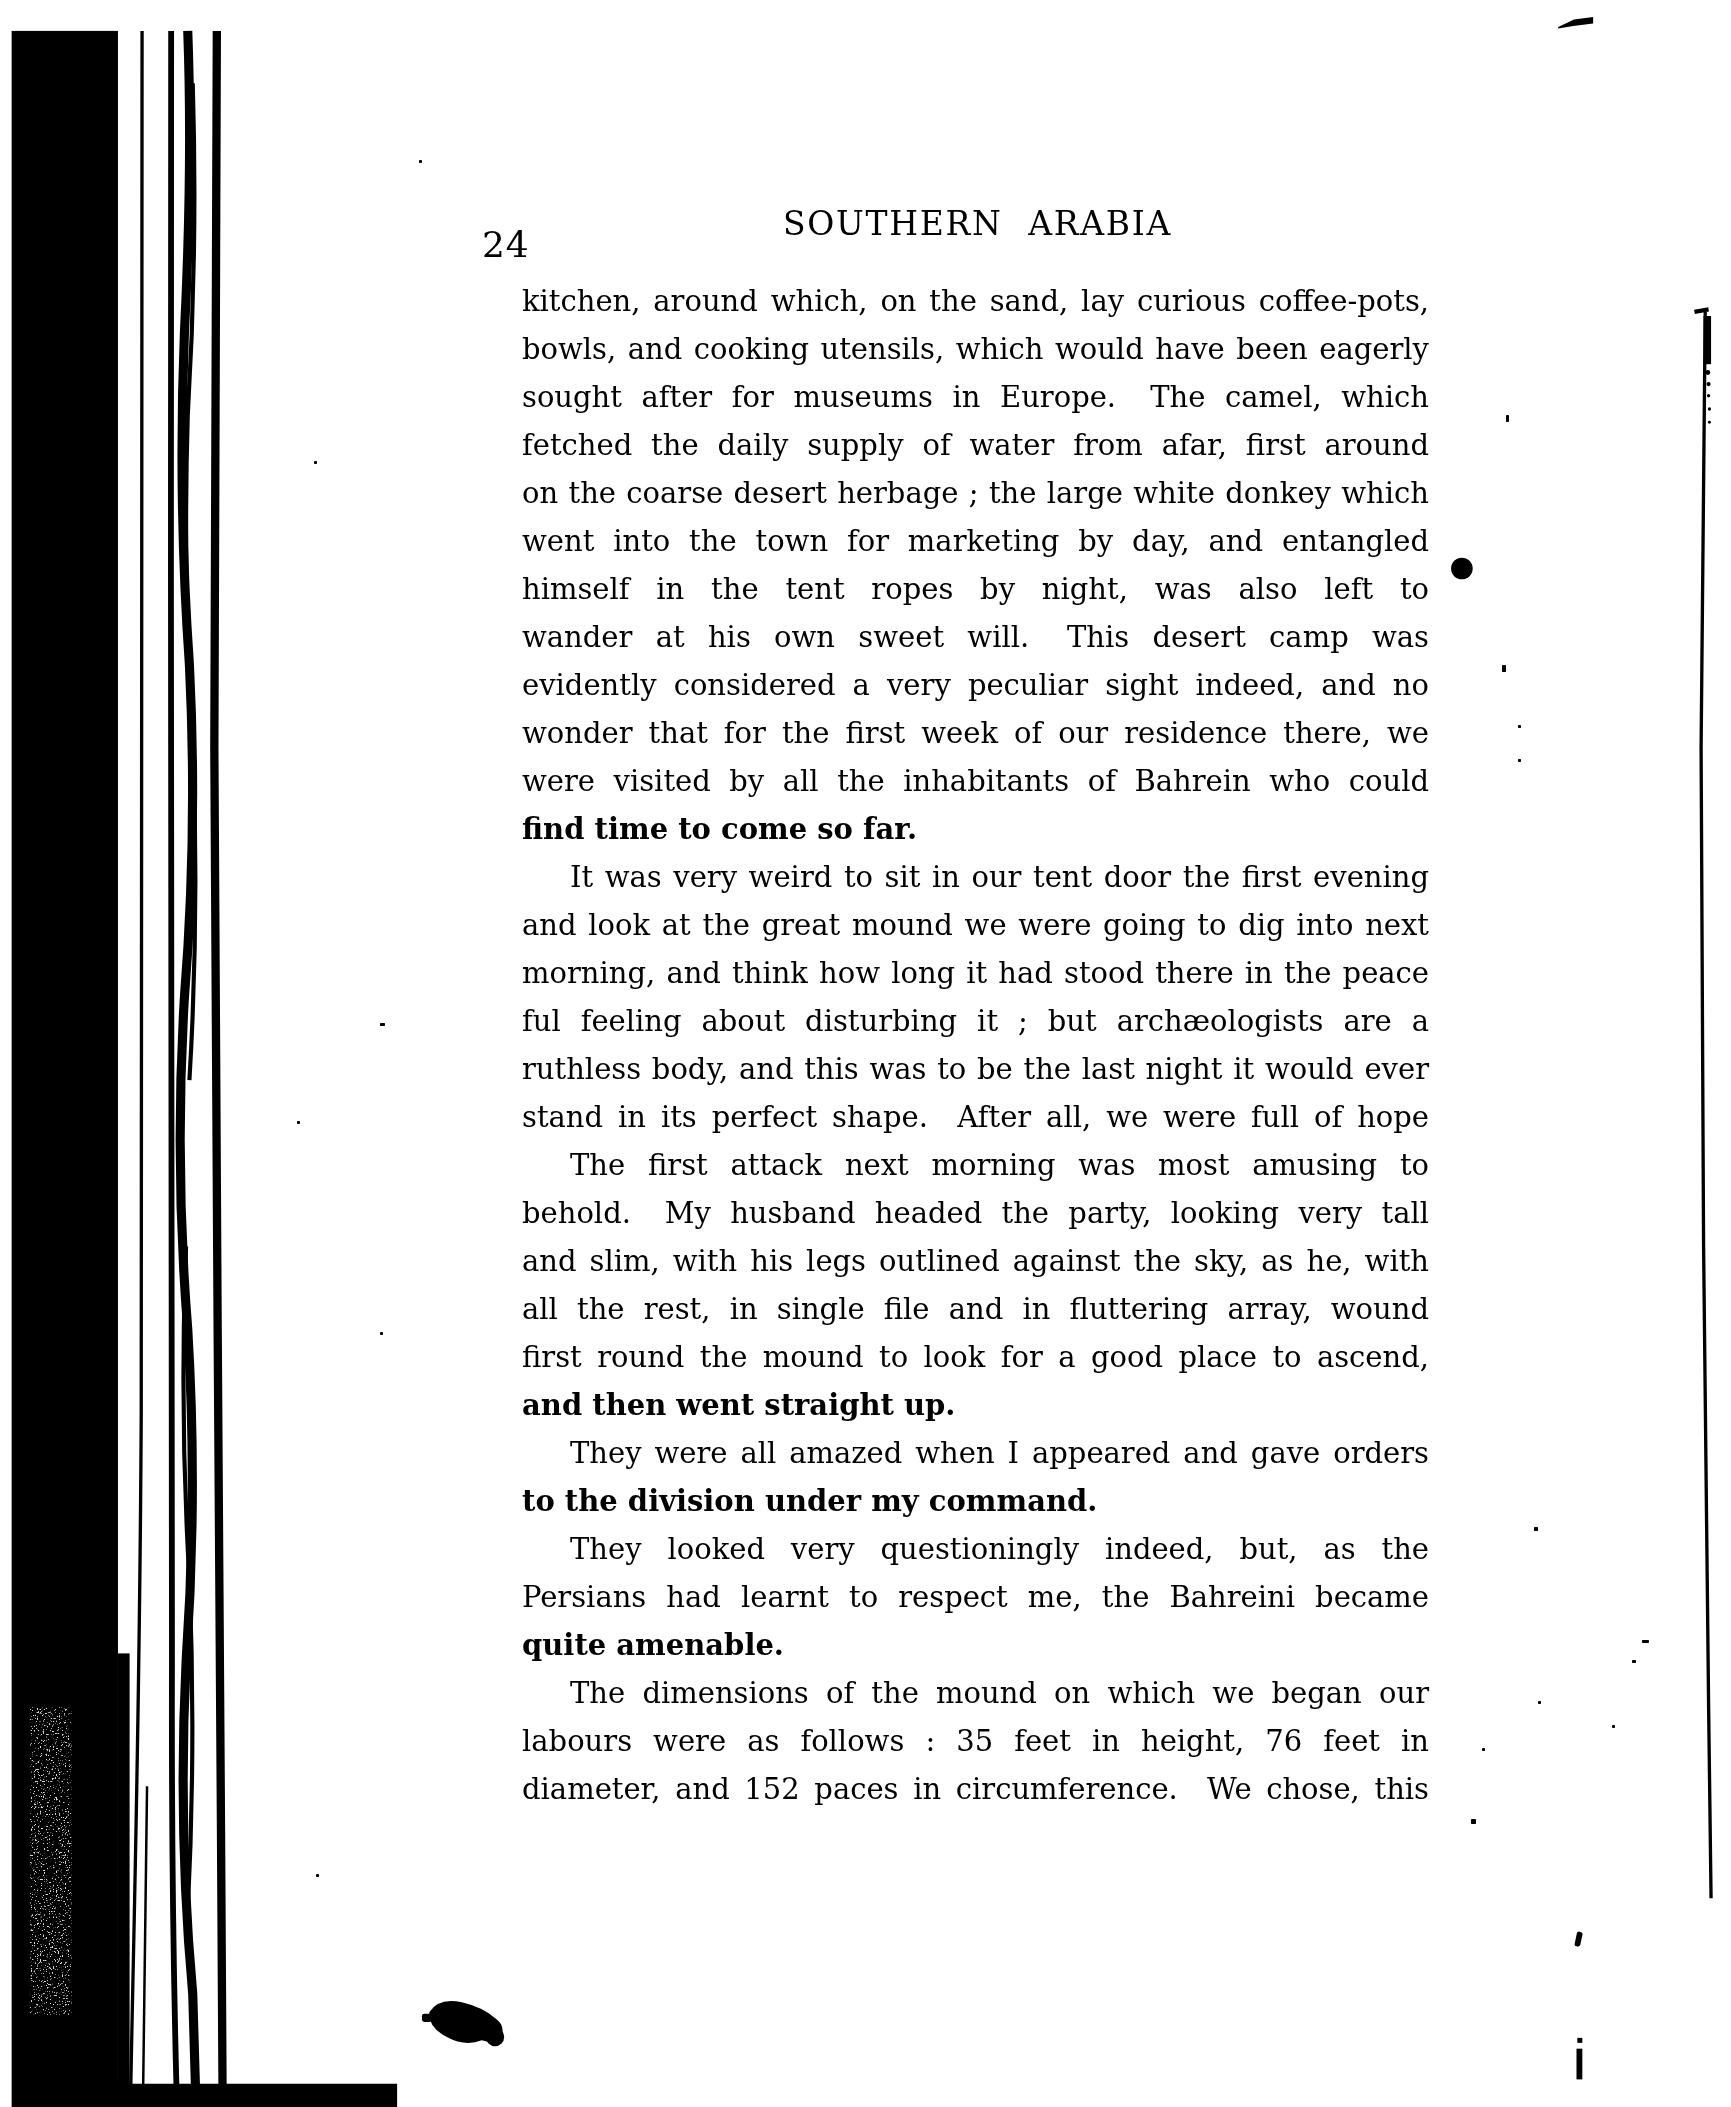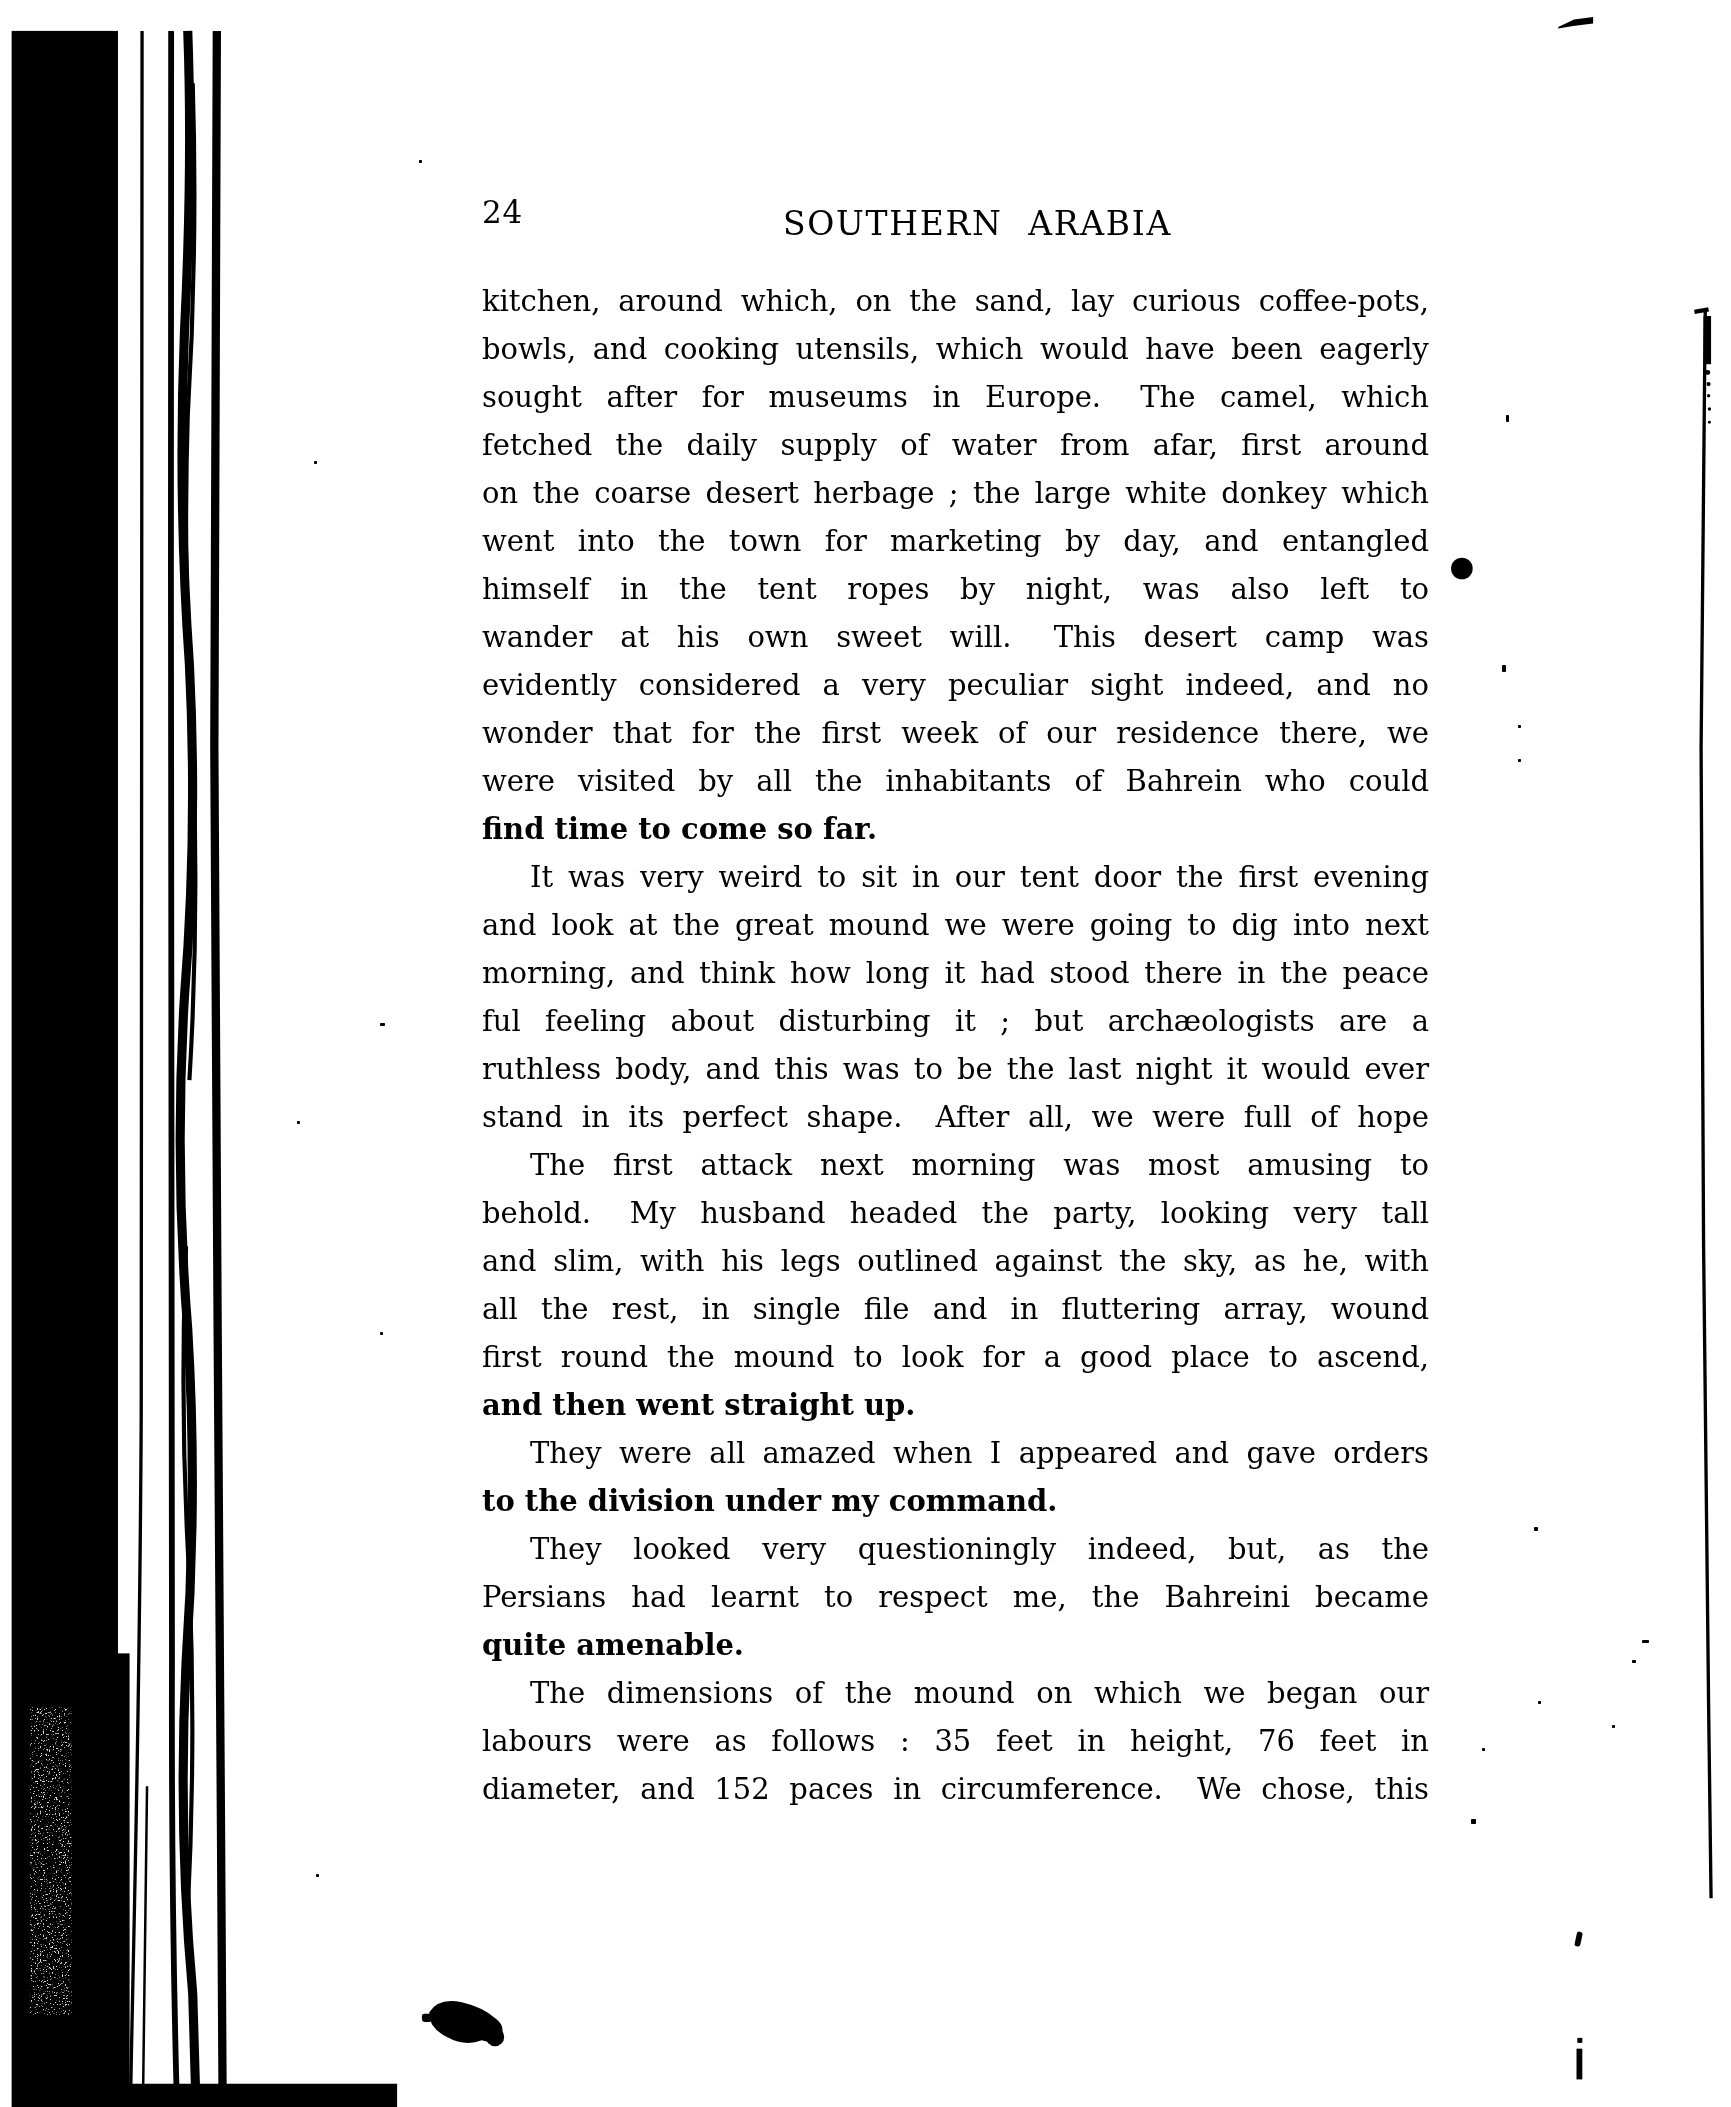--- a/index.html
+++ b/index.html
@@ -7,35 +7,36 @@
     position:relative;
     width:1731px;height:2108px;
     background:#ffffff;
     overflow:hidden;
     font-family:"DejaVu Serif", serif;
     color:#000;
   }
   svg{display:block;}
   .artifact-layer{position:absolute;left:0;top:0;}
   .page-number{
-    position:absolute;left:482px;top:194px;
-    font-size:31px;letter-spacing:0.8px;
+    position:absolute;left:482px;top:224px;
+    font-size:36px;letter-spacing:0.8px;
   }
   .running-title{
     position:absolute;left:783px;top:204px;
     font-size:33px;letter-spacing:1.7px;word-spacing:13.3px;
   }
   .text-block{
     position:absolute;left:482px;top:277px;width:947px;
     font-size:29px;
   }
   .line{
     height:48px;line-height:48px;
     text-align:justify;text-align-last:justify;
     white-space:normal;
+    margin-left:40px;
   }
   .line.last{text-align-last:left;font-weight:bold;}
   .line.indent{text-indent:48px;}
   .speck{position:absolute;background:#000;border-radius:0.8px;}
 </style>
 </head>
 <body>
 
 <div class="page">
 

